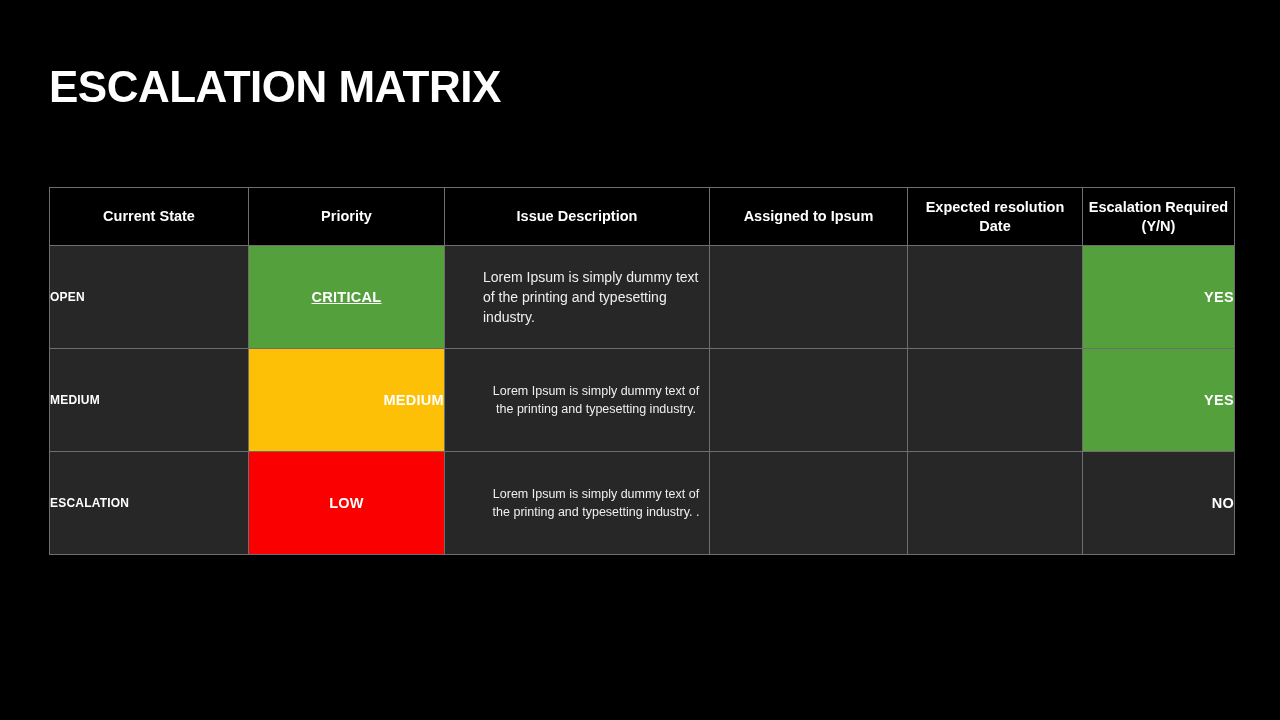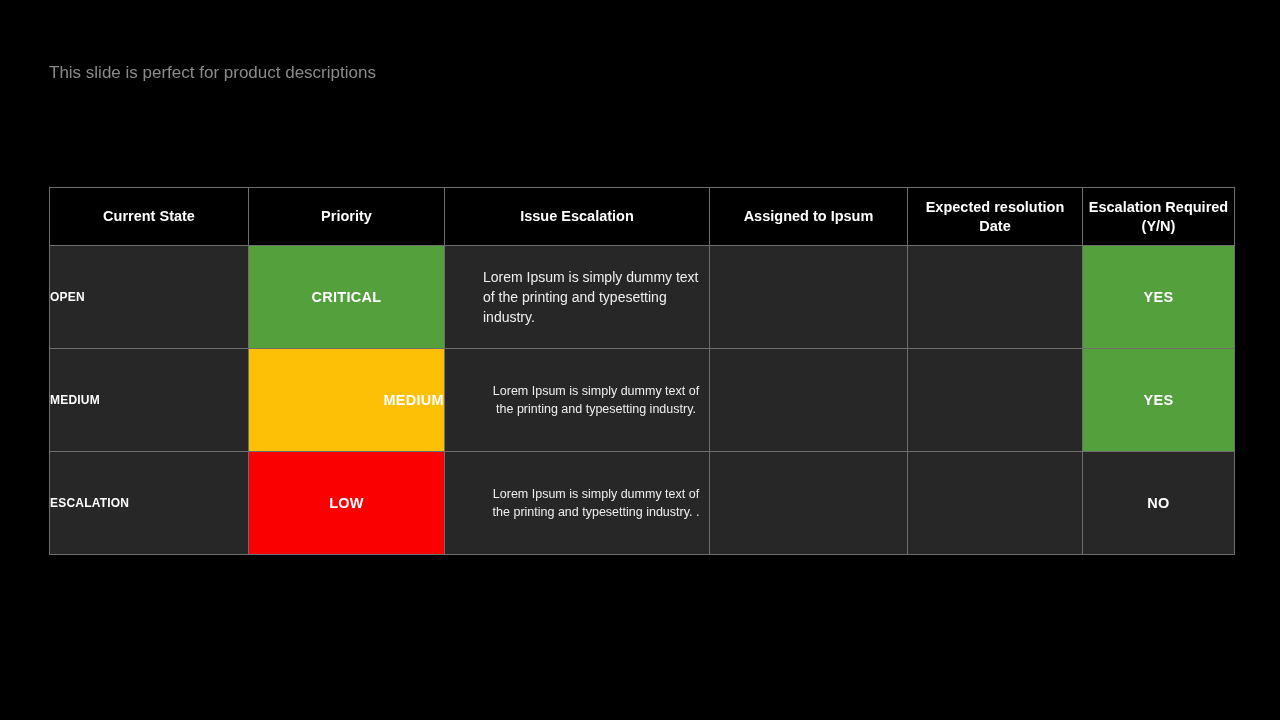--- a/index.html
+++ b/index.html
@@ -115,59 +115,59 @@
     font-size: 14px;
     line-height: 20px;
   }
   td.cell-issue.align-center .issue-text {
     text-align: center;
     font-size: 12.5px;
     line-height: 18px;
   }
 
   td.cell-escalation {
-    text-align: center;
+    text-align: right;
     font-size: 14.5px;
     font-weight: 700;
     letter-spacing: 0.3px;
     color: #ffffff;
   }
 
   td.cell-owner, td.cell-date { background: #272727; }
 </style>
 </head>
 <body>
 
 <div id="slide-header">
-  <div id="slide-subtitle">This slide is perfect for product descriptions</div>
+  <div id="slide-title">ESCALATION MATRIX</div>
 </div>
 
 <table id="matrix-table">
   <colgroup>
     <col class="c-state">
       <col class="c-priority">
       <col class="c-issue">
     <col class="c-owner">
       <col class="c-date">
       <col class="c-esc">
   </colgroup>
   <thead>
     <tr>
       <th>Current State</th>
       <th>Priority</th>
-      <th>Issue Escalation</th>
+      <th>Issue Description</th>
       <th>Assigned to Ipsum</th>
       <th>Expected resolution Date</th>
       <th>Escalation Required (Y/N)</th>
     </tr>
   </thead>
   <tbody id="matrix-body">
       <tr>
         <td class="cell-default cell-state">OPEN</td>
-        <td class="cell-priority" style="background: rgb(83, 160, 60);">CRITICAL</td>
+        <td class="cell-priority" style="background: rgb(83, 160, 60); text-decoration: underline;">CRITICAL</td>
         <td class="cell-default cell-issue align-left">
           <span class="issue-text">Lorem Ipsum is simply dummy text of the printing and typesetting industry.</span>
         </td>
         <td class="cell-default cell-owner"></td>
         <td class="cell-default cell-date"></td>
         <td class="cell-escalation" style="background: rgb(83, 160, 60);">YES</td>
       </tr>
       <tr>
         <td class="cell-default cell-state">MEDIUM</td>
         <td class="cell-priority" style="background: rgb(253, 192, 6); text-align: right;">MEDIUM</td>

